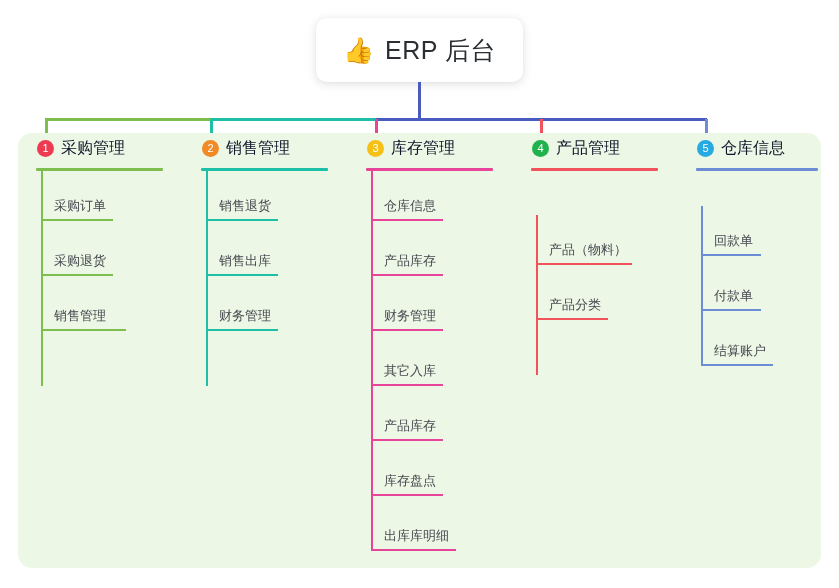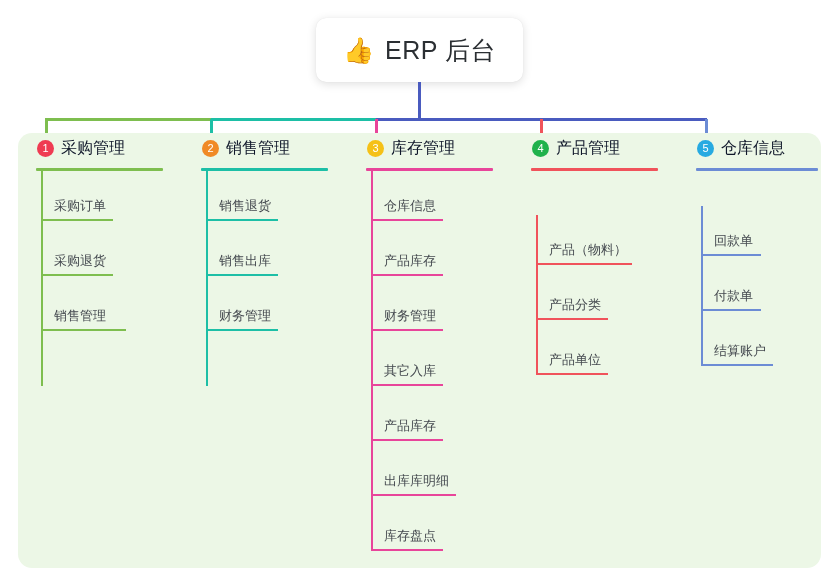--- a/index.html
+++ b/index.html
@@ -233,49 +233,45 @@
           </div>
           <div class="leaf">
             <span class="leaf-text">其它入库</span>
             <div class="leaf-rule" style="background: rgb(232, 69, 154); width: 72px;"></div>
           </div>
           <div class="leaf">
             <span class="leaf-text">产品库存</span>
             <div class="leaf-rule" style="background: rgb(232, 69, 154); width: 72px;"></div>
           </div>
           <div class="leaf">
+            <span class="leaf-text">库存盘点</span>
+            <div class="leaf-rule" style="background: rgb(232, 69, 154); width: 72px;"></div>
+          </div>
+          <div class="leaf">
             <span class="leaf-text">出库库明细</span>
             <div class="leaf-rule" style="background: rgb(232, 69, 154); width: 85px;"></div>
-          </div>
-          <div class="leaf">
-            <span class="leaf-text">库存盘点</span>
-            <div class="leaf-rule" style="background: rgb(232, 69, 154); width: 72px;"></div>
           </div>
         </div>
       </div>
       <div class="column" style="left: 495px; width: 160px;">
         <div class="col-head">
           <span class="badge" style="background: rgb(32, 178, 76);">4</span>
           <span class="col-title">产品管理</span>
         </div>
         <div class="col-rule" style="background: rgb(240, 83, 91); width: 127px; margin-left: 18px;"></div>
         <div class="col-body" style="height: 165px; margin-top: 44px;">
           <div class="spine" style="background: rgb(240, 83, 91); height: 160px;"></div>
           <div class="leaf">
             <span class="leaf-text">产品（物料）</span>
             <div class="leaf-rule" style="background: rgb(240, 83, 91); width: 96px;"></div>
           </div>
           <div class="leaf">
             <span class="leaf-text">产品分类</span>
             <div class="leaf-rule" style="background: rgb(240, 83, 91); width: 72px;"></div>
           </div>
-          <div class="leaf">
-            <span class="leaf-text">产品单位</span>
-            <div class="leaf-rule" style="background: rgb(240, 83, 91); width: 72px;"></div>
-          </div>
         </div>
       </div>
       <div class="column" style="left: 660px; width: 160px;">
         <div class="col-head">
           <span class="badge" style="background: rgb(39, 170, 225);">5</span>
           <span class="col-title">仓库信息</span>
         </div>
         <div class="col-rule" style="background: rgb(108, 140, 213); width: 122px; margin-left: 18px;"></div>
         <div class="col-body" style="height: 165px; margin-top: 35px;">
           <div class="spine" style="background: rgb(108, 140, 213); height: 160px;"></div>

